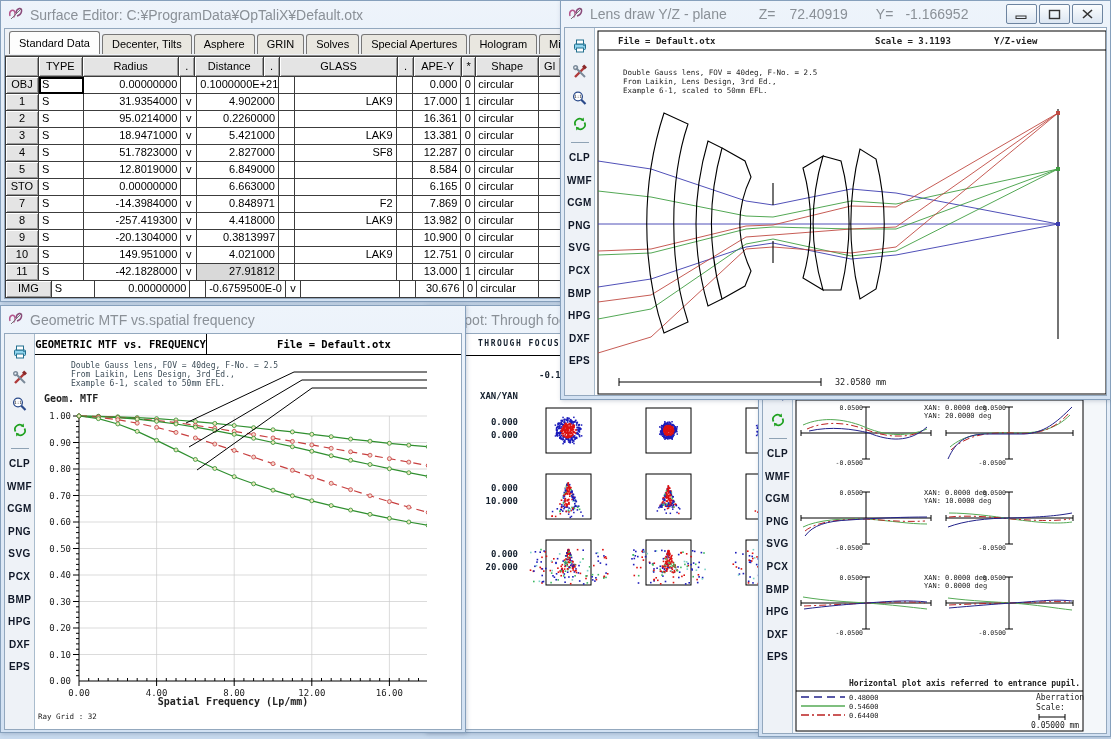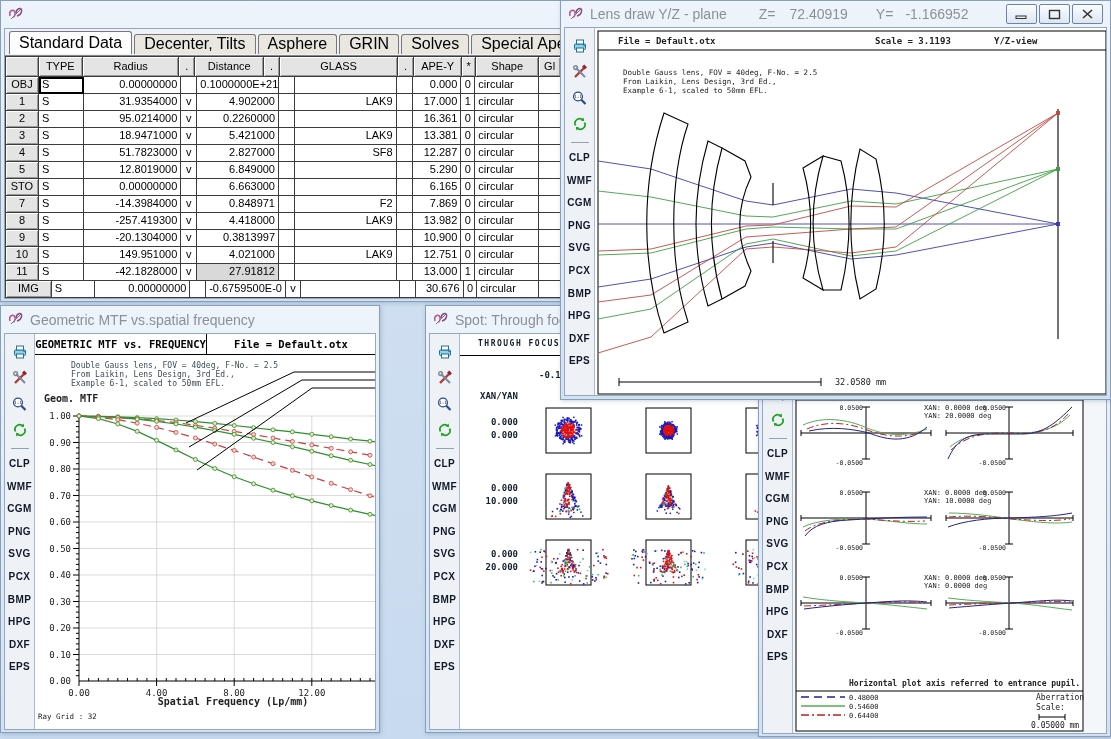--- a/index.html
+++ b/index.html
@@ -22,21 +22,21 @@
        letter-spacing:.4px;cursor:pointer;}
   .content{position:relative;flex:1;background:#fff;overflow:hidden;}
   .abs{position:absolute;}
   
   .wbtn{width:29px;height:18px;border:1px solid #6d84a0;border-radius:2px;margin-left:2px;
         background:linear-gradient(#fbfdfe,#dce6f2);display:flex;align-items:center;justify-content:center;cursor:pointer;}
   
   .tabs{height:26px;background:#eef1f5;border-bottom:1px solid #888;padding-left:3px;white-space:nowrap;}
   .tab{display:inline-block;box-sizing:border-box;height:20px;line-height:18px;padding:0 9px;
        border:1px solid #777;border-bottom:none;border-radius:3px 3px 0 0;background:#e9e7e0;
-       margin:5px 1px 0 1px;font-size:16px;color:#000;cursor:pointer;vertical-align:bottom;}
+       margin:5px 1px 0 1px;font-size:11px;color:#000;cursor:pointer;vertical-align:bottom;}
   .tab.active{background:#fdfdfd;height:23px;margin-top:2px;line-height:22px;}
   .srow{display:flex;}
   .c{box-sizing:border-box;border:1px solid #3c3c3c;border-left:none;border-top:none;
      font-size:11px;height:17px;line-height:15px;background:#fff;color:#000;
      overflow:hidden;white-space:nowrap;padding:0 3px;}
   .hrow .c{height:20px;line-height:18px;}
   .ch{background:#e4e4e4;text-align:center;
       box-shadow:inset 1px 1px 0 #fff, inset -1px -1px 0 #9a9a9a;}
   .rh{background:#e4e4e4;text-align:center;cursor:pointer;
       box-shadow:inset 1px 1px 0 #fff, inset -1px -1px 0 #9a9a9a;}
@@ -56,20 +56,21 @@
 </head>
 <body>
 
 <div class="window" id="win-surface" style="left:0;top:0;width:566px;height:302px;z-index:1;">
   <div class="titlebar">
     <span class="logo"><svg width="16" height="16" viewBox="0 0 16 16">
           <path d="M2,11 C0.5,5 6,3.5 7,7.5 C7.5,9.5 7,11 5.5,12.5" fill="none" stroke="#b5568c" stroke-width="1.5"></path>
           <path d="M8,8 C8.5,3 14.5,1.5 13.5,6.5 C13,9 11,10.5 9,11" fill="none" stroke="#8a4a7a" stroke-width="1.5"></path>
           <line x1="3" y1="14" x2="13" y2="4" stroke="#777" stroke-width="1"></line>
         </svg></span>
+    <span>Surface Editor: C:¥ProgramData¥OpTaliX¥Default.otx</span>
   </div>
   <div class="winbody" style="height:271px;flex-direction:column;background:#f2f2f2;">
     <div class="tabs" id="surf-tabs"><span class="tab active">Standard Data</span><span class="tab">Decenter, Tilts</span><span class="tab">Asphere</span><span class="tab">GRIN</span><span class="tab">Solves</span><span class="tab">Special Apertures</span><span class="tab">Hologram</span><span class="tab">Misc.</span></div>
     <div id="surf-table">
         <div class="srow hrow">
           <div class="c ch" style="width:33px"></div>
           <div class="c ch" style="width:45px">TYPE</div>
           <div class="c ch" style="width:98px">Radius</div>
           <div class="c ch" style="width:16px">.</div>
           <div class="c ch" style="width:70px">Distance</div>
@@ -153,21 +154,21 @@
         </div>
         <div class="srow">
           <div class="c rh" style="width:33px">5</div>
           <div class="c " style="width:45px">S</div>
           <div class="c num" style="width:98px">12.8019000</div>
           <div class="c ctr" style="width:16px">v</div>
           <div class="c num" style="width:82px">6.849000</div>
           <div class="c ctr" style="width:16px"></div>
           <div class="c num" style="width:102px"></div>
           <div class="c ctr" style="width:16px"></div>
-          <div class="c num" style="width:49px">5.290</div>
+          <div class="c num" style="width:49px">8.584</div>
           <div class="c ctr" style="width:14px">0</div>
           <div class="c " style="width:64px">circular</div>
           <div class="c " style="width:22px"></div>
         </div>
         <div class="srow">
           <div class="c rh" style="width:33px">STO</div>
           <div class="c " style="width:45px">S</div>
           <div class="c num" style="width:98px">0.00000000</div>
           <div class="c ctr" style="width:16px"></div>
           <div class="c num" style="width:82px">6.663000</div>
@@ -2523,21 +2524,21 @@
           <line x1="246" y1="393" x2="272" y2="393" stroke="#000"></line>
           <line x1="246" y1="390" x2="246" y2="396" stroke="#000"></line>
           <line x1="272" y1="390" x2="272" y2="396" stroke="#000"></line>
         </g>
         <text x="238" y="404" font-size="8">0.05000 mm</text>
       </svg>
     </div>
   </div>
 </div>
 
-<div class="window" id="win-mtf" style="left:0;top:305px;width:380px;height:428px;z-index:4;">
+<div class="window" id="win-mtf" style="left:0;top:305px;width:466px;height:428px;z-index:4;">
   <div class="titlebar">
     <span class="logo"><svg width="16" height="16" viewBox="0 0 16 16">
           <path d="M2,11 C0.5,5 6,3.5 7,7.5 C7.5,9.5 7,11 5.5,12.5" fill="none" stroke="#b5568c" stroke-width="1.5"></path>
           <path d="M8,8 C8.5,3 14.5,1.5 13.5,6.5 C13,9 11,10.5 9,11" fill="none" stroke="#8a4a7a" stroke-width="1.5"></path>
           <line x1="3" y1="14" x2="13" y2="4" stroke="#777" stroke-width="1"></line>
         </svg></span>
     <span>Geometric MTF vs.spatial frequency</span>
   </div>
   <div class="winbody" style="height:397px;">
     <div class="sidebar">

